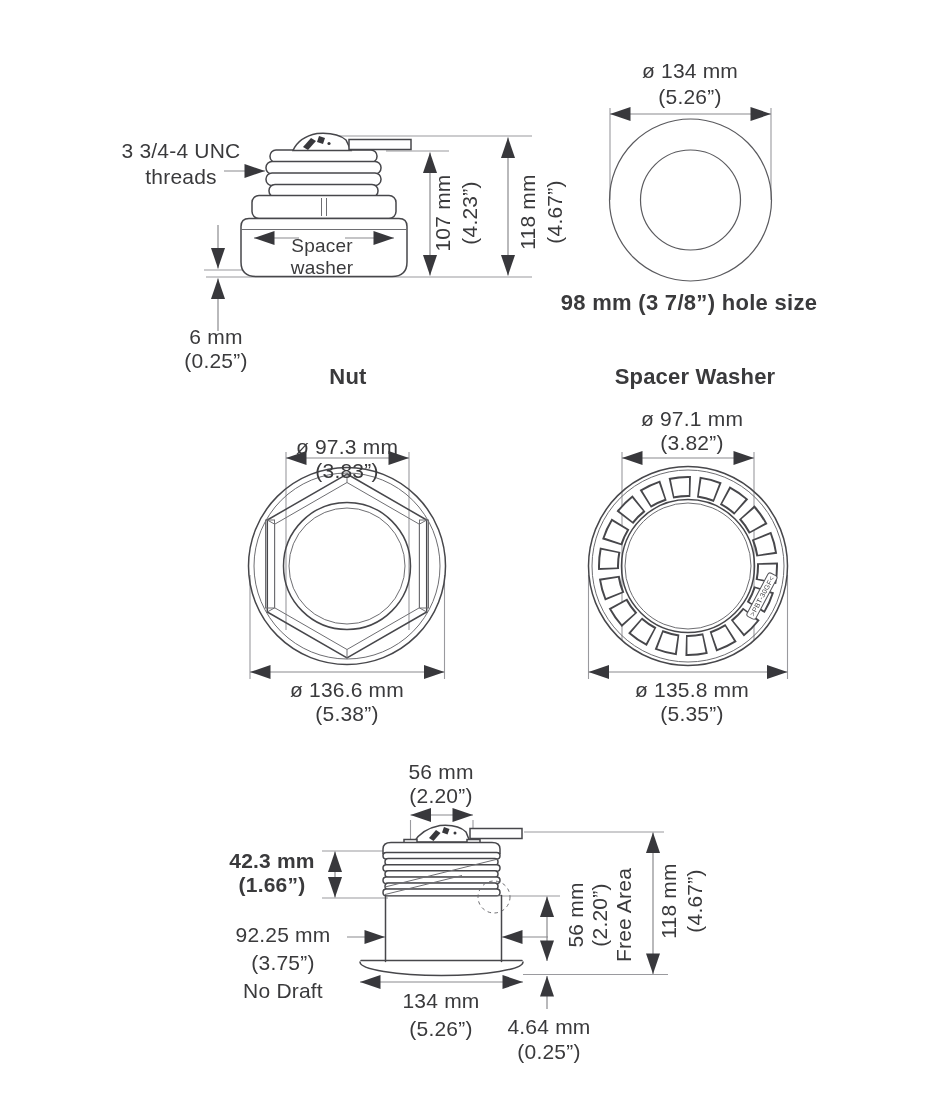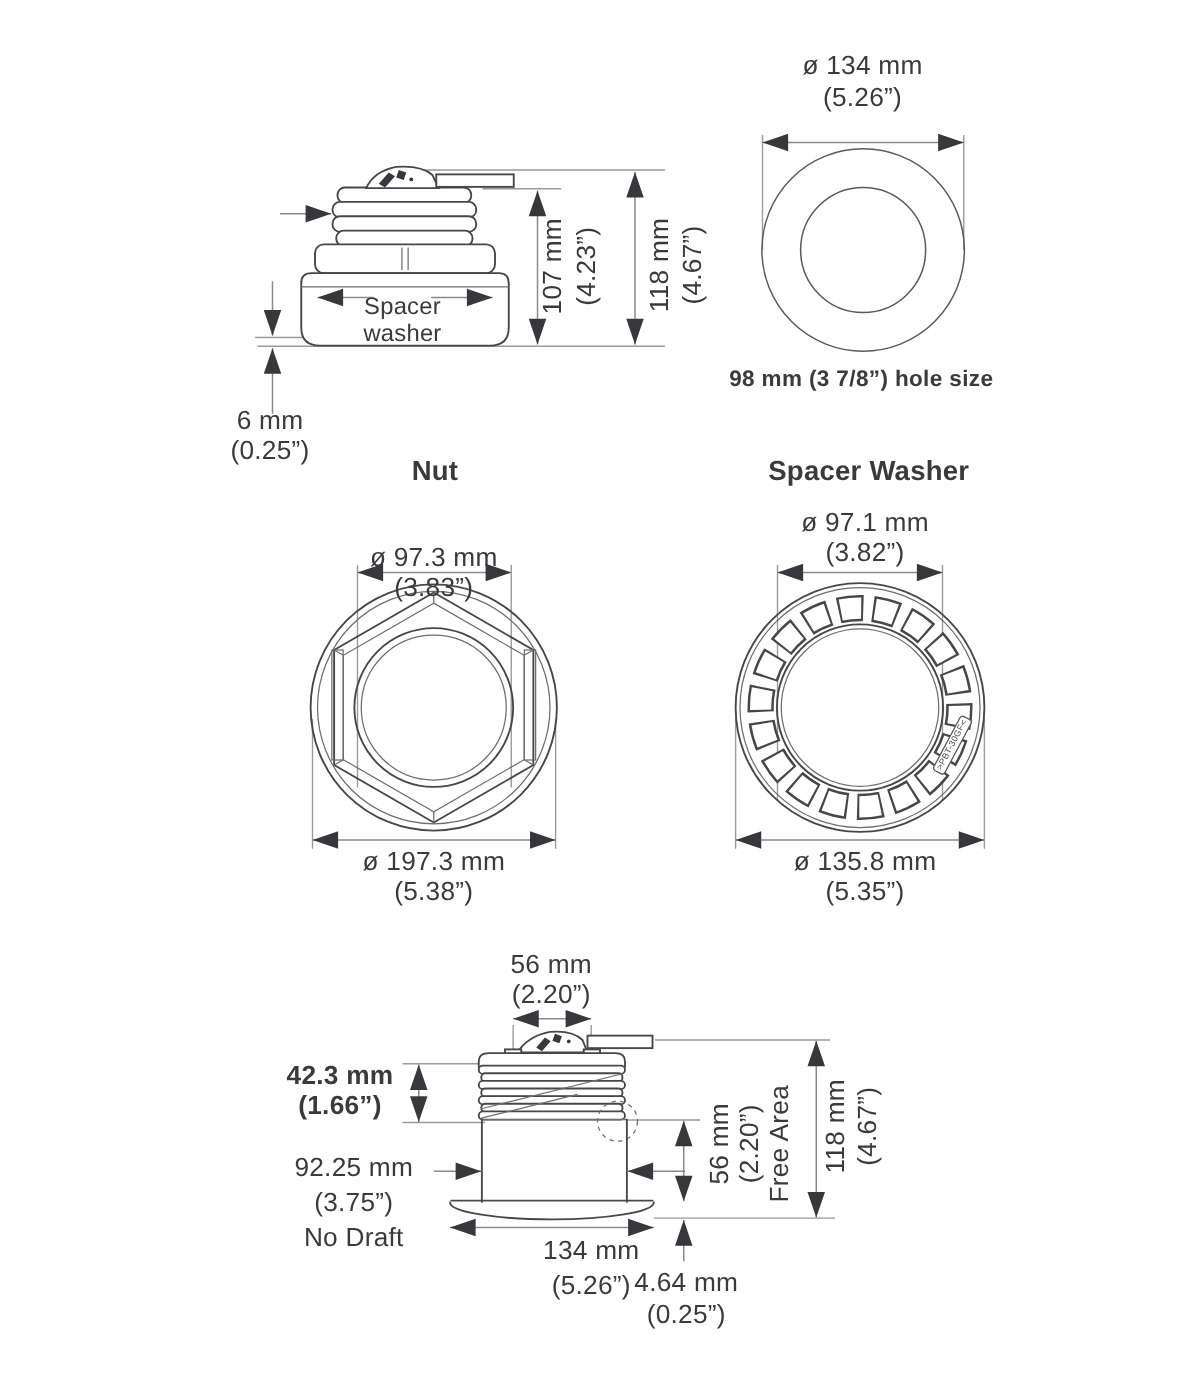--- a/index.html
+++ b/index.html
@@ -13,21 +13,21 @@
   .c{stroke:#5a5a5e;stroke-width:1.2;fill:none;}
   .x{stroke:#9a9a9e;stroke-width:1.1;fill:none;}
   .d{stroke:#8a8a8e;stroke-width:1.2;fill:none;}
   .ink{fill:#38383c;stroke:none;}
   
   .lbl{position:absolute;transform:translate(-50%,-50%);text-align:center;white-space:nowrap;
        color:#3a3a3c;font-size:21px;line-height:24px;letter-spacing:.2px;}
   .rot{transform:translate(-50%,-50%) rotate(-90deg);}
   .sm{font-size:19px;line-height:22px;}
   .title{font-weight:bold;font-size:22px;text-align:right;}
-  .note{font-weight:bold;font-size:18px;letter-spacing:.3px;}
+  .note{font-weight:bold;font-size:22px;letter-spacing:.3px;}
   .mark{position:absolute;transform:translate(-50%,-50%) rotate(-62deg);
         font-size:7px;line-height:9px;letter-spacing:.3px;color:#47474b;
         border:1px solid #55555a;border-radius:3px;padding:0 2px;background:#fff;white-space:nowrap;}
 </style>
 </head>
 <body>
 
 <div class="stage">
 
 <svg width="950" height="1100" viewBox="0 0 950 1100">
@@ -160,50 +160,54 @@
     <line class="d" x1="335" y1="851.5" x2="335" y2="897.5" marker-start="url(#a)" marker-end="url(#a)"></line>
     <line class="d" x1="347" y1="937" x2="385" y2="937" marker-end="url(#a)"></line>
     <line class="d" x1="502" y1="937" x2="548" y2="937" marker-start="url(#a)"></line>
     <line class="d" x1="547" y1="896.5" x2="547" y2="961" marker-start="url(#a)" marker-end="url(#a)"></line>
     <line class="d" x1="547" y1="976" x2="547" y2="1009" marker-start="url(#a)"></line>
     <line class="d" x1="653" y1="832.5" x2="653" y2="974" marker-start="url(#a)" marker-end="url(#a)"></line>
     <line class="d" x1="360" y1="982" x2="523" y2="982" marker-start="url(#a)" marker-end="url(#a)"></line>
   </g>
 </svg>
 
+<div class="lbl" style="left:181px;top:164px;line-height:26px;">
+  <div>3 3/4-4 UNC</div>
+  <div>threads</div>
+</div>
 <div class="lbl sm" style="left:322px;top:239px;margin-top:18px;">
   <div>Spacer</div>
   <div>washer</div>
 </div>
 <div class="lbl rot" style="left:456px;top:213px;line-height:27px;">
   <div>107 mm</div>
   <div>(4.23”)</div>
 </div>
 <div class="lbl rot" style="left:541px;top:212px;line-height:27px;">
   <div>118 mm</div>
   <div>(4.67”)</div>
 </div>
 <div class="lbl" style="left:216px;top:349px;">
   <div>6 mm</div>
   <div>(0.25”)</div>
 </div>
 
-<div class="lbl" style="left:690px;top:66px;line-height:26px;">
+<div class="lbl" style="left:690px;top:84px;line-height:26px;">
   <div>ø 134 mm</div>
   <div>(5.26”)</div>
 </div>
 <div class="lbl note" style="left:689px;top:303px;">98 mm (3 7/8”) hole size</div>
 
 <div class="lbl title" style="left:348px;top:377px;">Nut</div>
 <div class="lbl" style="left:347px;top:431px;margin-top:28px;">
   <div>ø 97.3 mm</div>
   <div>(3.83”)</div>
 </div>
 <div class="lbl" style="left:347px;top:702px;">
-  <div>ø 197.3 mm</div>
+  <div>ø 136.6 mm</div>
   <div>(5.38”)</div>
 </div>
 
 <div class="lbl title" style="left:695px;top:377px;">Spacer Washer</div>
 <div class="lbl" style="left:692px;top:431px;">
   <div>ø 97.1 mm</div>
   <div>(3.82”)</div>
 </div>
 <div class="lbl" style="left:692px;top:702px;">
   <div>ø 135.8 mm</div>
@@ -217,21 +221,21 @@
 </div>
 <div class="lbl" style="left:272px;top:873px;font-weight:bold;">
   <div>42.3 mm</div>
   <div>(1.66”)</div>
 </div>
 <div class="lbl" style="left:283px;top:963px;line-height:28px;">
   <div>92.25 mm</div>
   <div>(3.75”)</div>
   <div>No Draft</div>
 </div>
-<div class="lbl" style="left:441px;top:1015px;line-height:28px;margin-left:32px;">
+<div class="lbl" style="left:441px;top:1015px;line-height:28px;">
   <div>134 mm</div>
   <div>(5.26”)</div>
 </div>
 <div class="lbl" style="left:549px;top:1039px;line-height:25px;">
   <div>4.64 mm</div>
   <div>(0.25”)</div>
 </div>
 <div class="lbl rot" style="left:600px;top:915px;">
   <div>56 mm</div>
   <div>(2.20”)</div>

